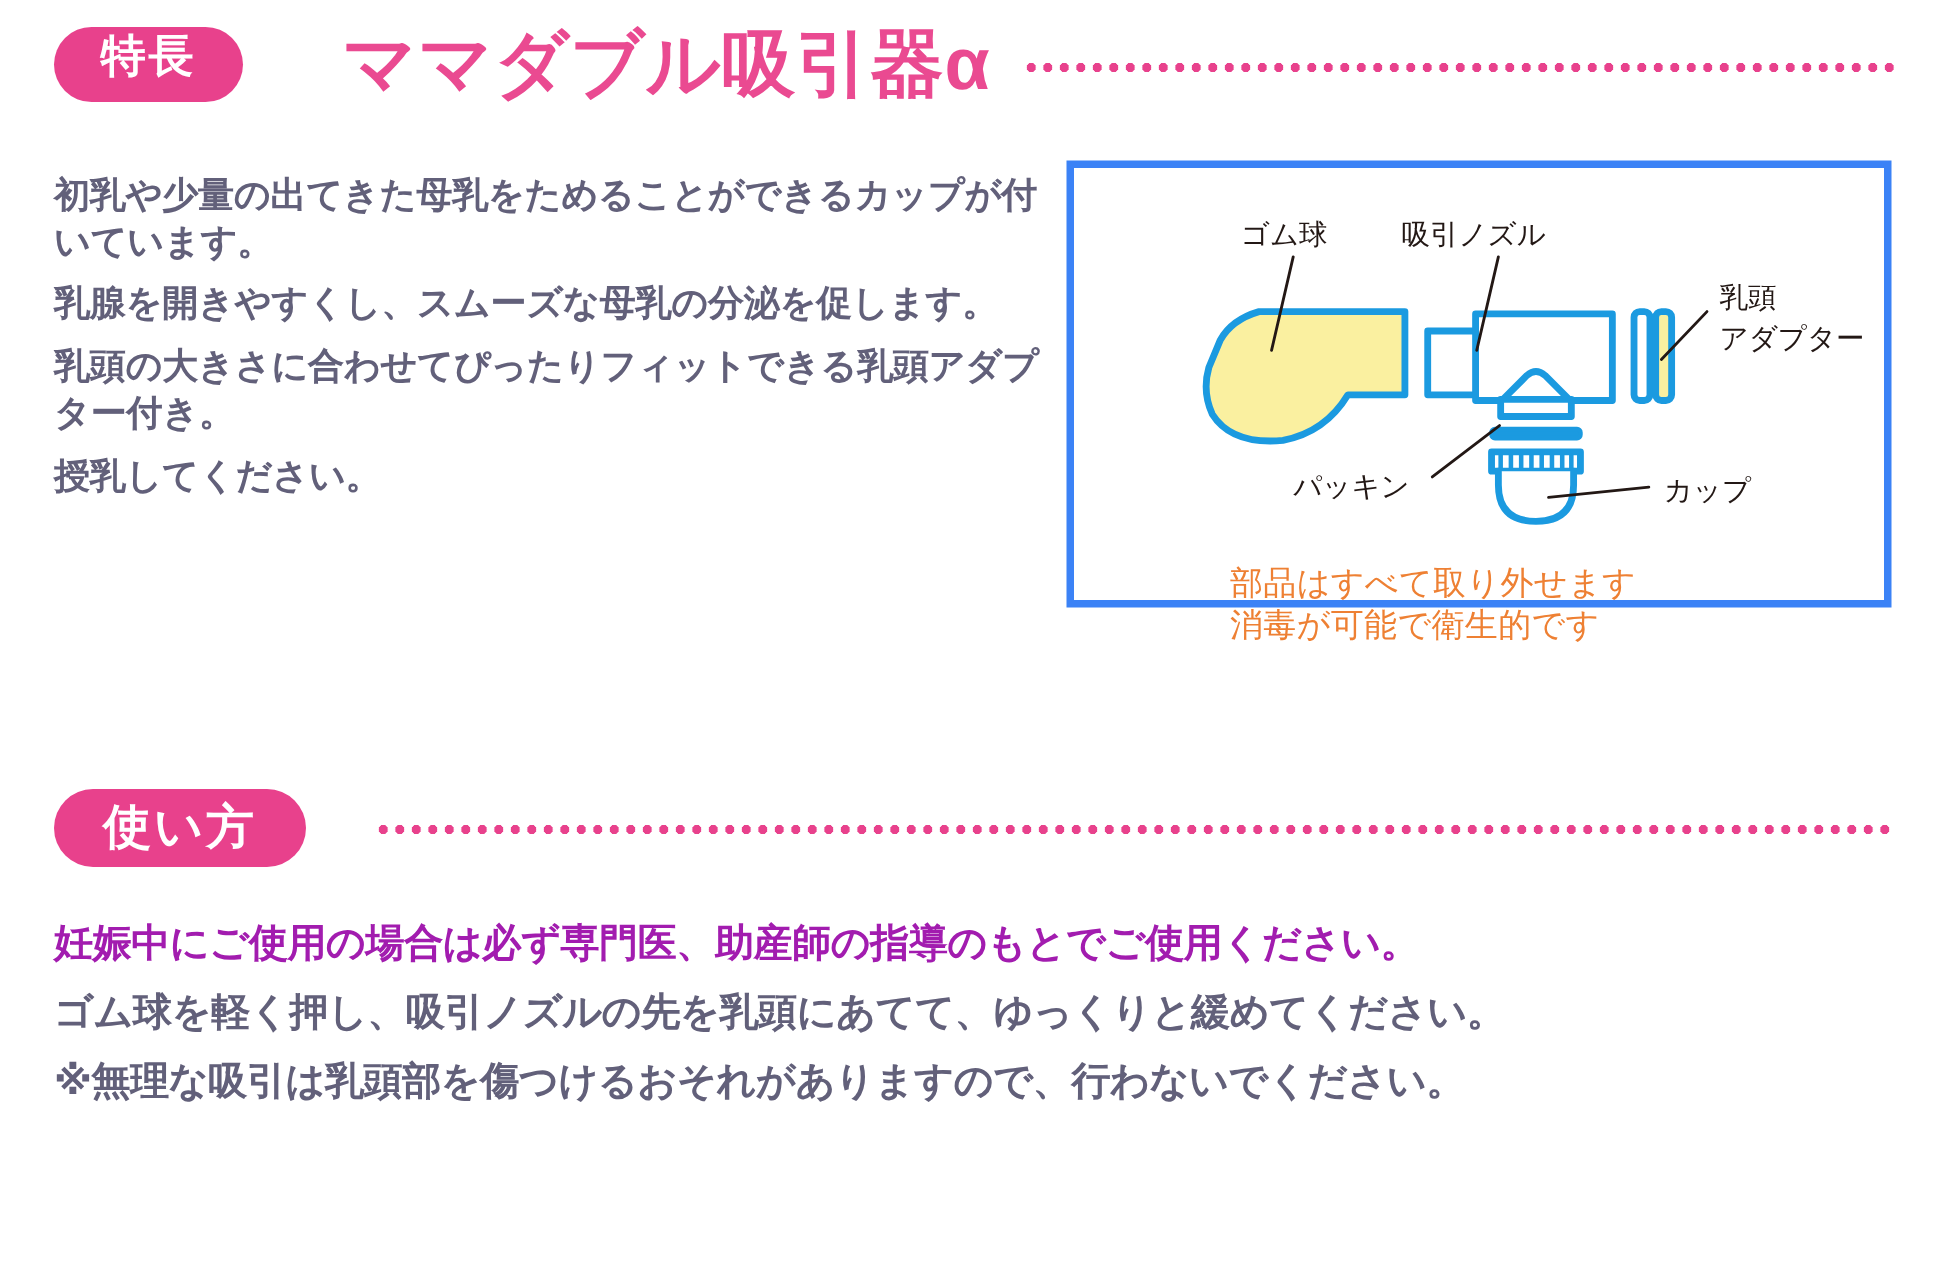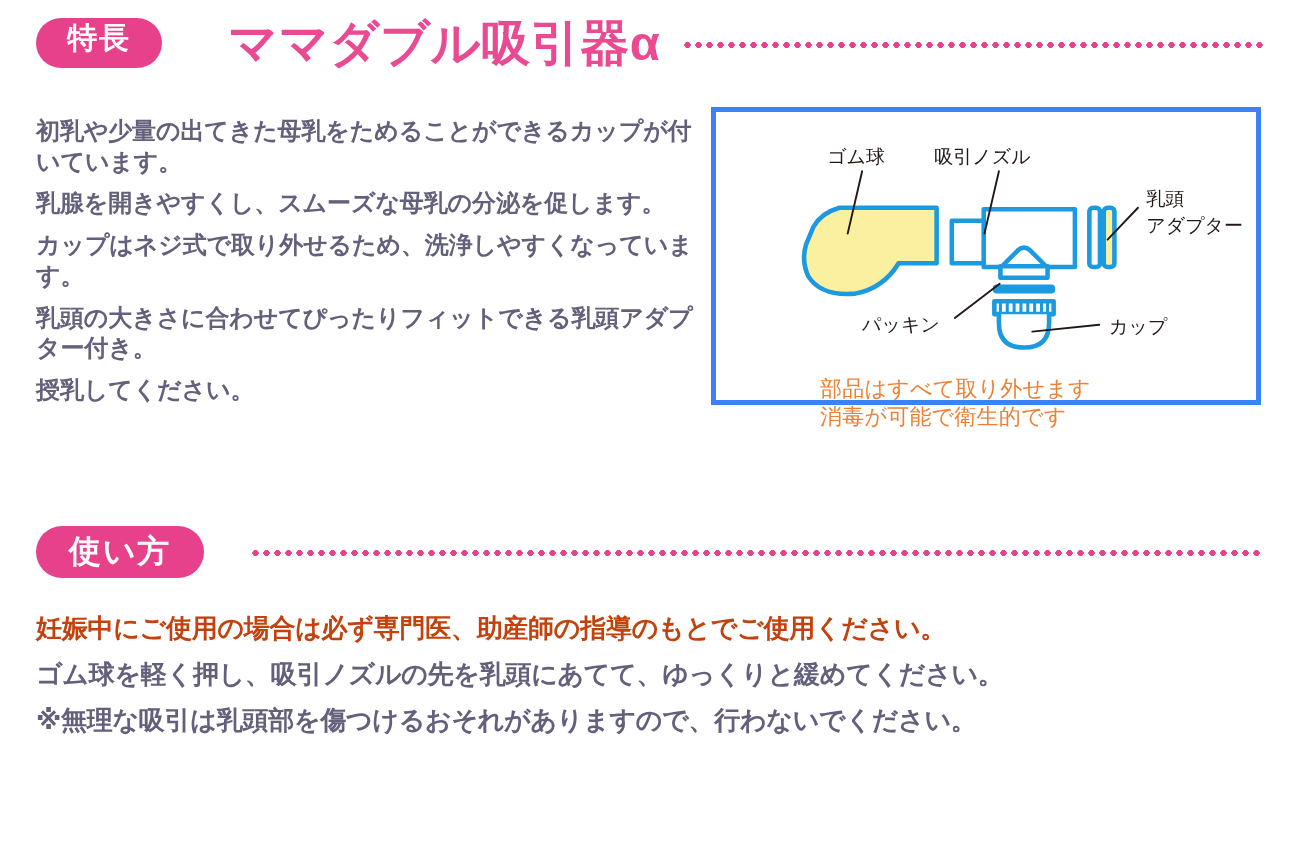--- a/index.html
+++ b/index.html
@@ -126,36 +126,35 @@
     color: #62607a;
     font-size: 26px;
     font-weight: 700;
     line-height: 1.30;
     letter-spacing: -0.01em;
   }
   .howto-list p {
     margin: 0 0 12px 0;
   }
   .howto-list p.warn {
-    color: #c2410c;
+    color: #a21caf;
   }
 </style>
 </head>
 <body>
 
 <div class="section-head" style="left:36px; top:18px; width:1228px;">
   <div class="badge badge-feature">特長</div>
   <div class="head-title">ママダブル吸引器α</div>
   <div class="dotline" style="flex:1 1 auto; margin-top:4px;"></div>
 </div>
 
 <div class="feature-list">
   <p>初乳や少量の出てきた母乳をためることができるカップが付いています。</p>
   <p>乳腺を開きやすくし、スムーズな母乳の分泌を促します。</p>
-  <p>カップはネジ式で取り外せるため、洗浄しやすくなっています。</p>
   <p>乳頭の大きさに合わせてぴったりフィットできる乳頭アダプター付き。</p>
   <p>授乳してください。</p>
 </div>
 
 <div class="diagram-frame">
   <svg viewBox="0 0 550 379" xmlns="http://www.w3.org/2000/svg">
 
     <path d="M 38 175 L 48 151 Q 58 133 82 126 L 210 126 L 210 199 L 160 199
              Q 140 232 103 239 Q 58 243 41 216 Q 32 196 38 175 Z" fill="#faf0a0" stroke="#1b9ae0" stroke-width="6" stroke-linejoin="round" stroke-linecap="round"></path>
 

